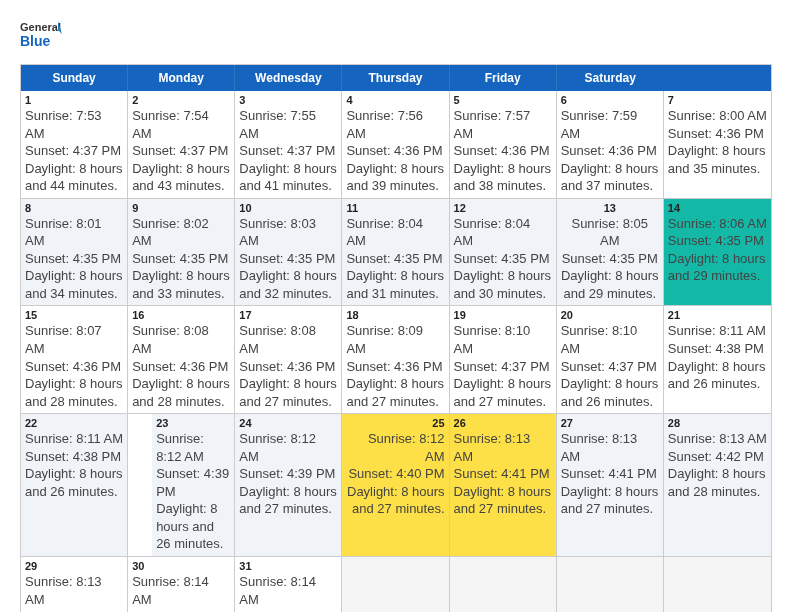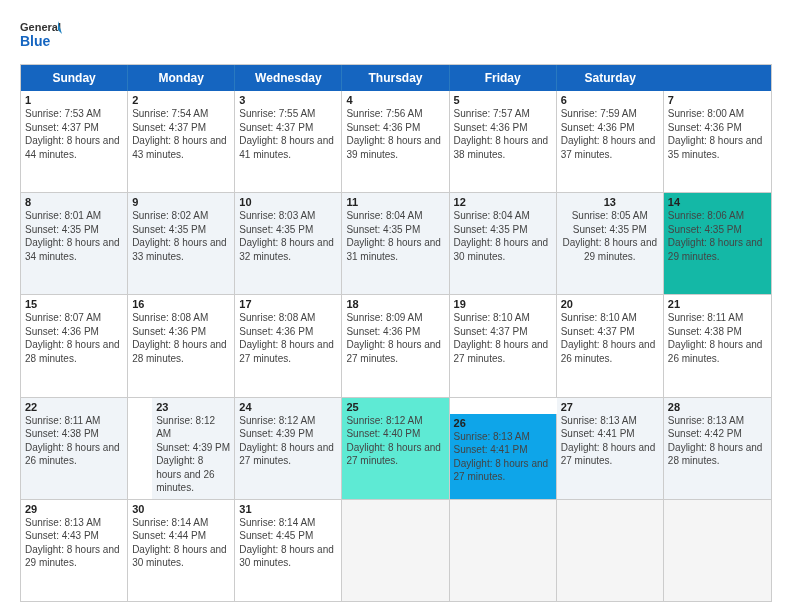--- a/index.html
+++ b/index.html
@@ -96,21 +96,21 @@
       background: #f9f9f9;
     }
     .day-num {
       font-size: 11px;
       font-weight: bold;
       color: #222;
       display: block;
       margin-bottom: 1px;
     }
     .day-info {
-      font-size: 10px;
+      font-size: 13px;
       color: #444;
       line-height: 1.35;
     }
   </style>
 </head>
 <body>
 
 <div class="page">
   <div class="header">
     <div class="logo">
@@ -328,29 +328,29 @@
           </div>
         </div>
           <div class="cal-cell" style="background: rgb(240, 244, 248);">
           <span class="day-num">24</span>
           <div class="day-info">
             Sunrise: 8:12 AM<br>
             Sunset: 4:39 PM<br>
             Daylight: 8 hours and 27 minutes.
           </div>
         </div>
-          <div class="cal-cell" style="background: #5eead4;">
+          <div class="cal-cell" style="background: #fde047; text-align: right;">
           <span class="day-num">25</span>
           <div class="day-info">
             Sunrise: 8:12 AM<br>
             Sunset: 4:40 PM<br>
             Daylight: 8 hours and 27 minutes.
           </div>
         </div>
-          <div class="cal-cell" style="background: #0ea5e9; margin-top: 16px;">
+          <div class="cal-cell" style="background: #fde047;">
           <span class="day-num">26</span>
           <div class="day-info">
             Sunrise: 8:13 AM<br>
             Sunset: 4:41 PM<br>
             Daylight: 8 hours and 27 minutes.
           </div>
         </div>
           <div class="cal-cell" style="background: rgb(240, 244, 248);">
           <span class="day-num">27</span>
           <div class="day-info">

